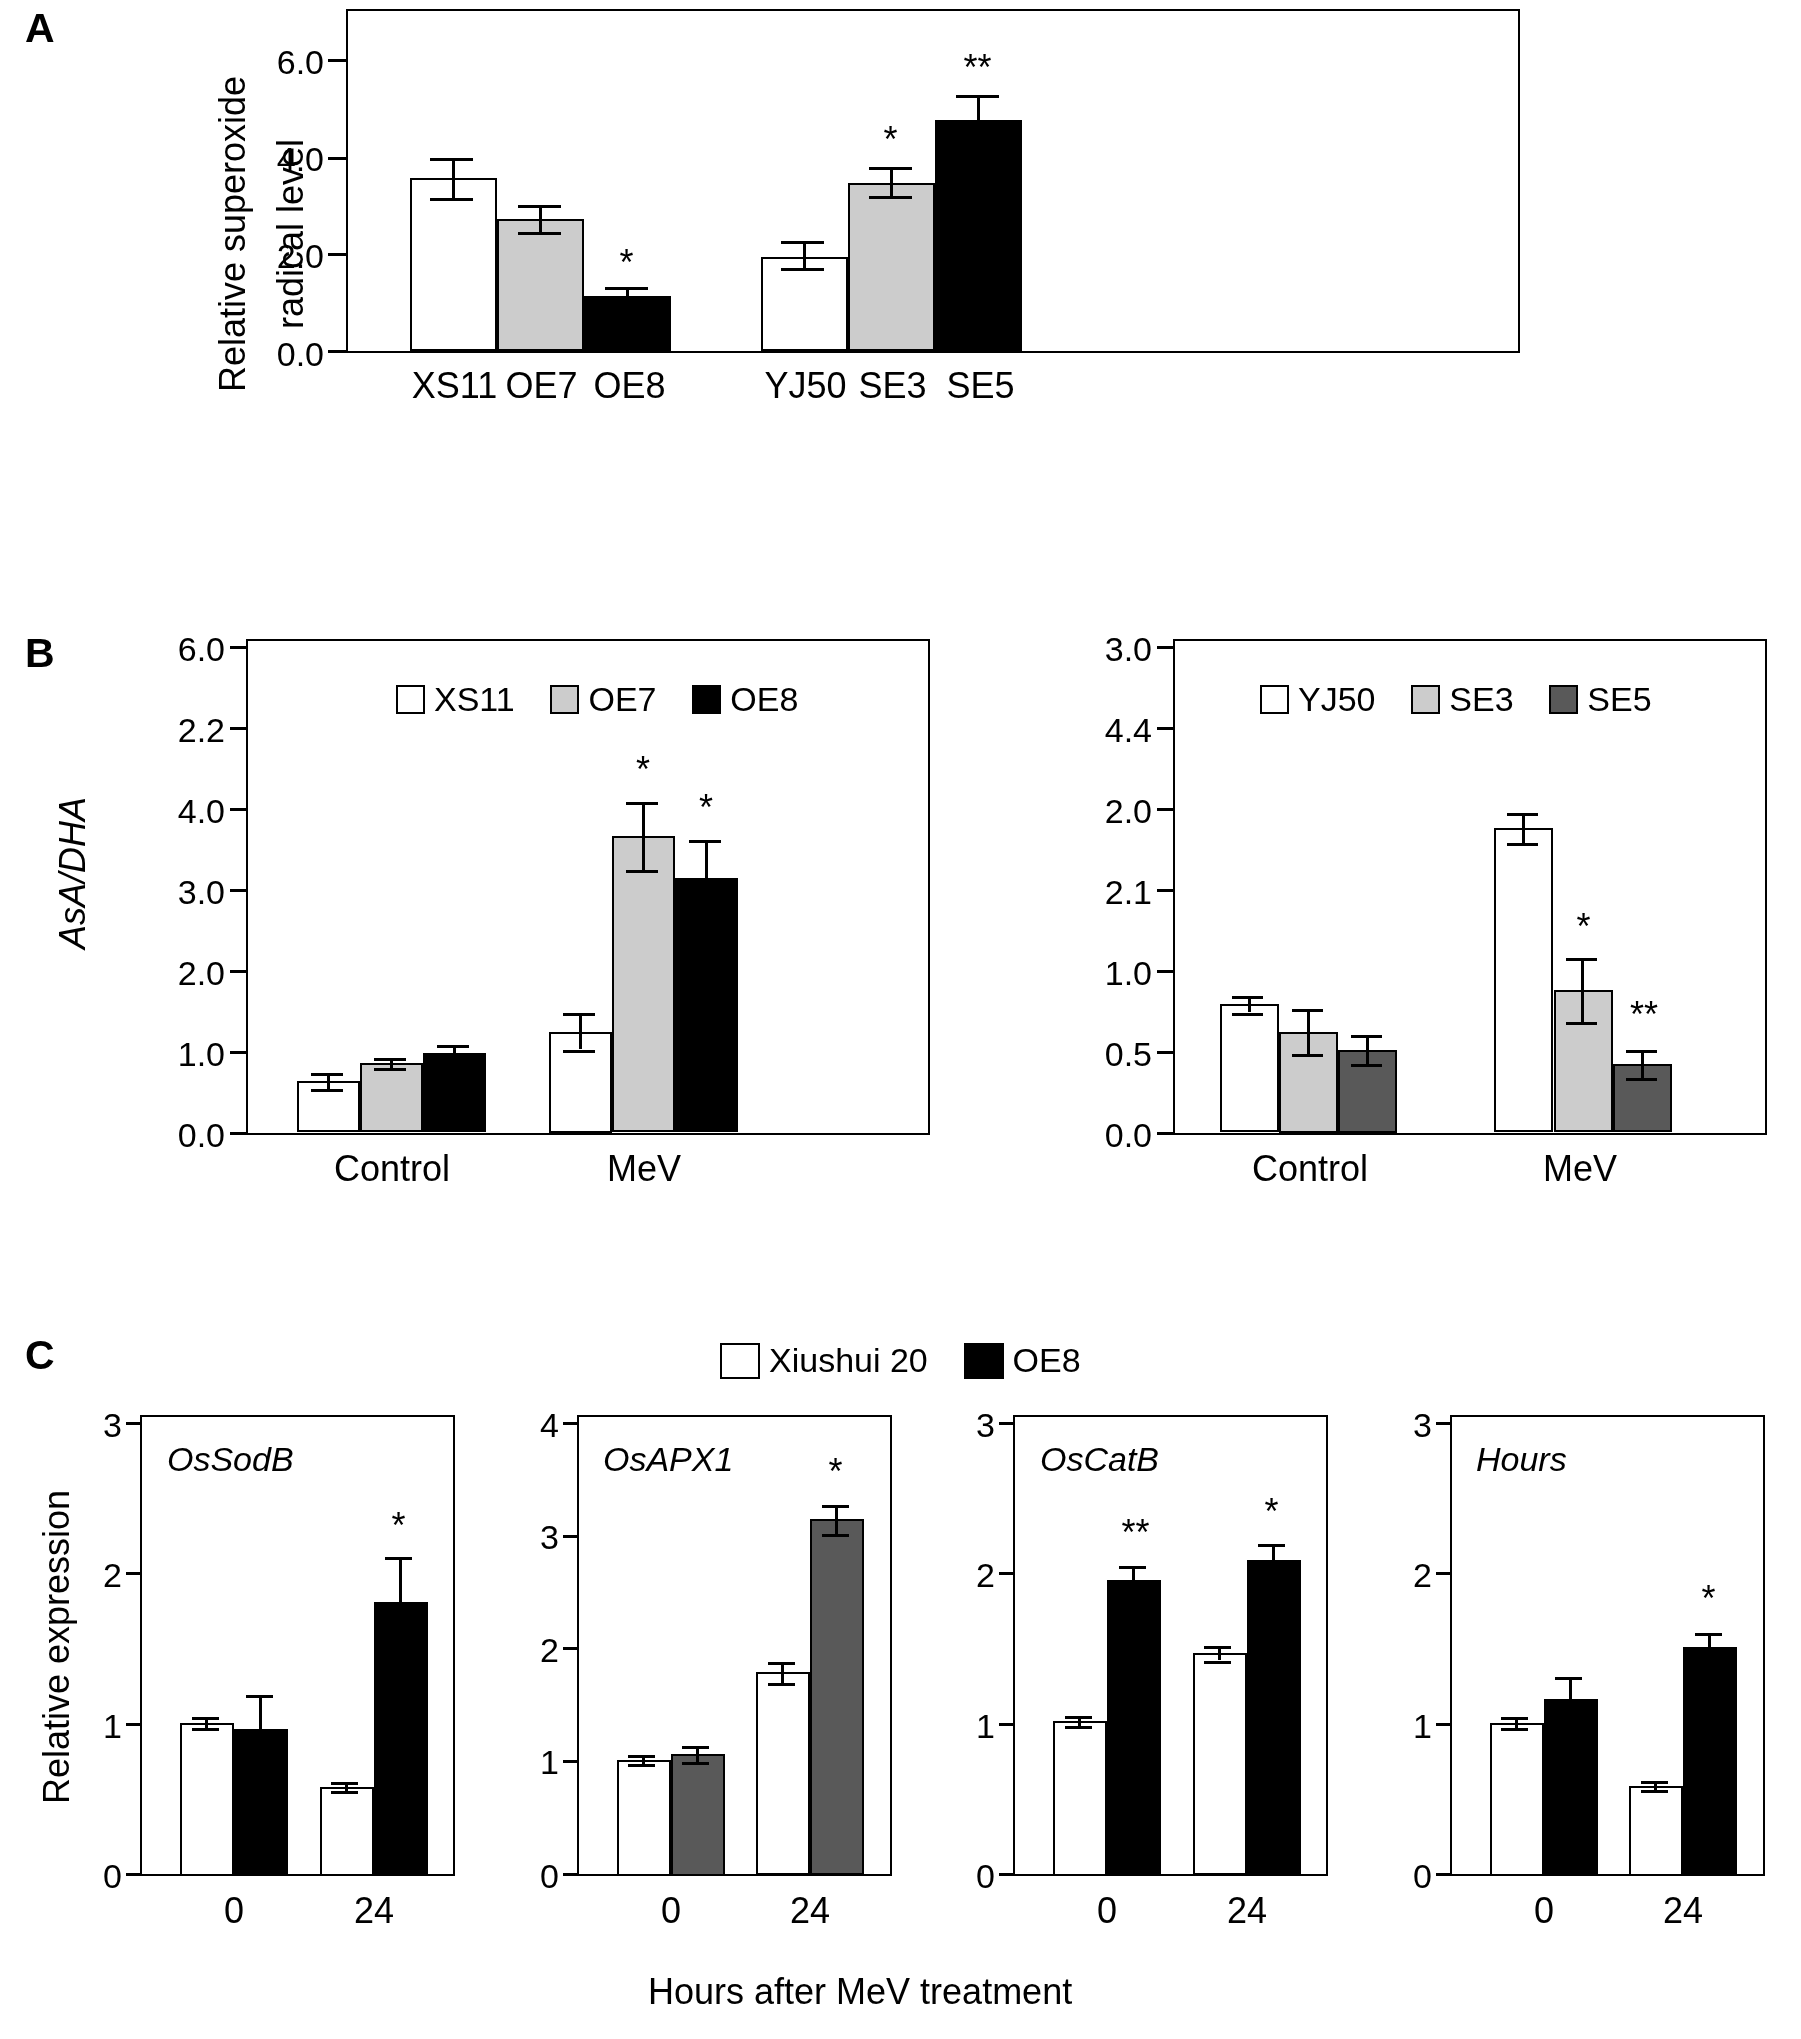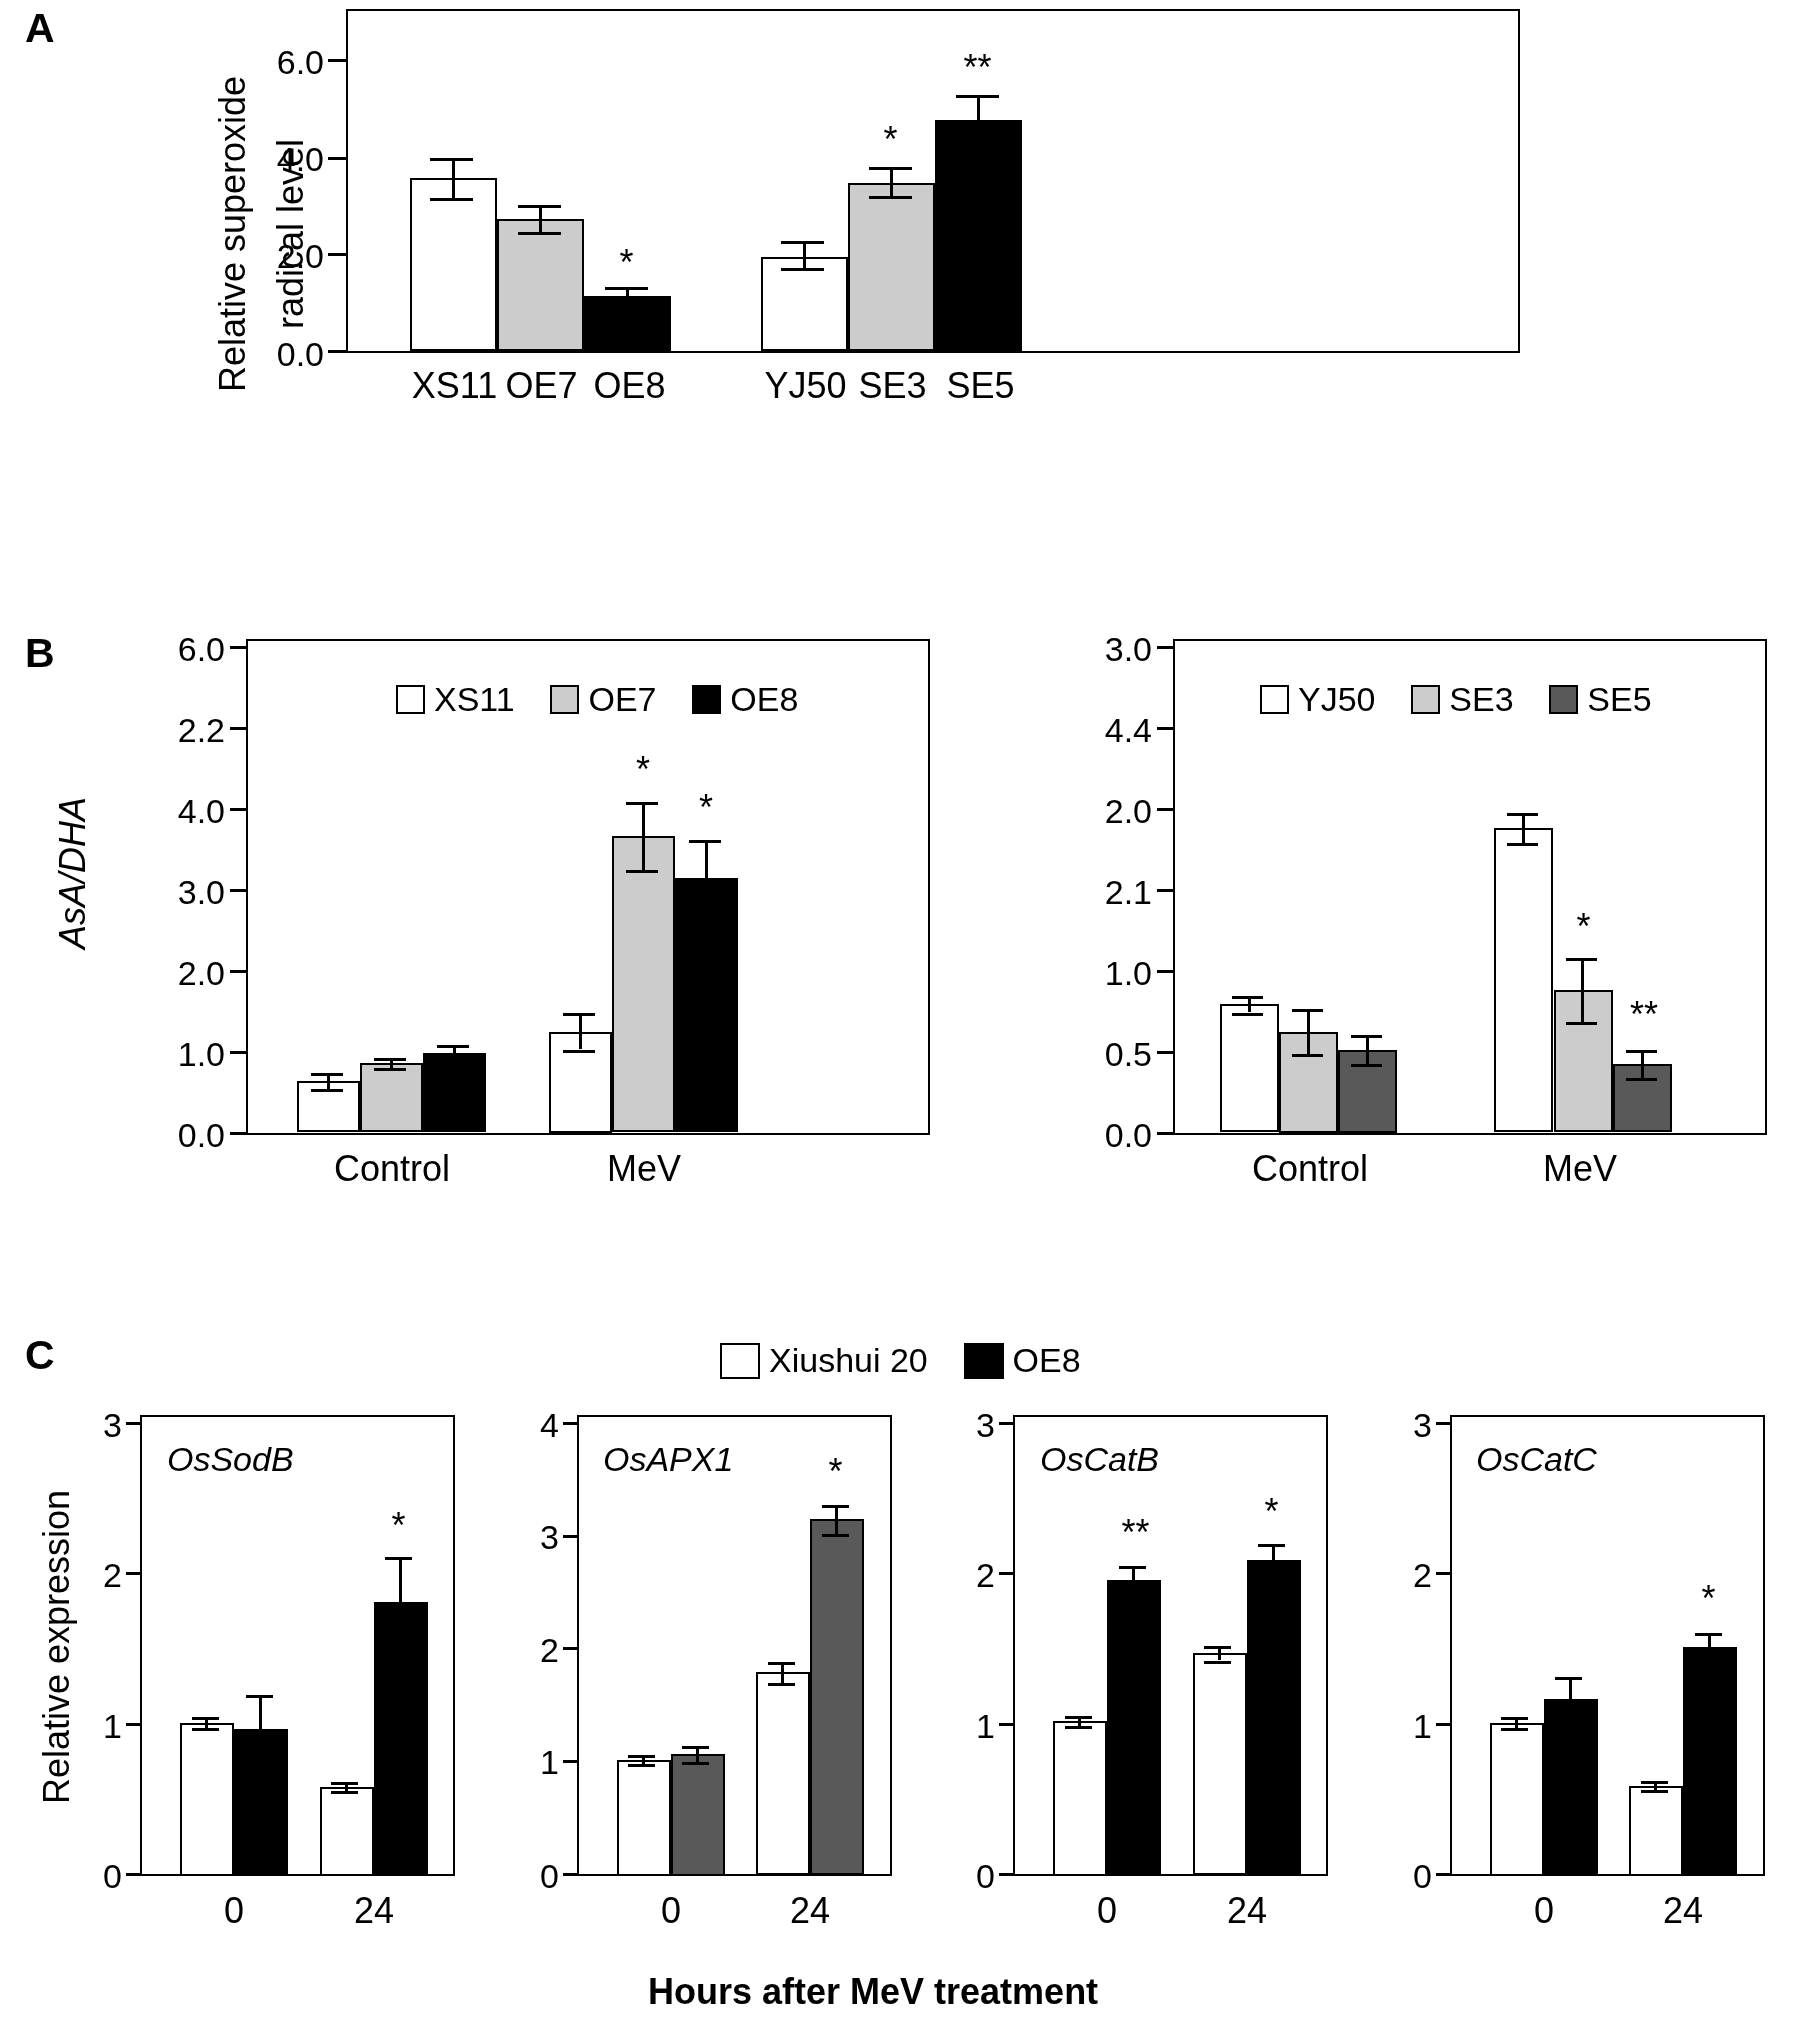--- a/index.html
+++ b/index.html
@@ -383,21 +383,21 @@
   <div class="axis-label" style="left:1391px;top:1556px;width:41px;">2</div>
   <div class="axis-label" style="left:1391px;top:1707px;width:41px;">1</div>
   <div class="axis-label" style="left:1391px;top:1857px;width:41px;">0</div>
 
   <div class="tick" style="left:1436px;top:1422px;width:14.4px;height:2.7px;"></div>
   <div class="tick" style="left:1436px;top:1572px;width:14.4px;height:2.7px;"></div>
   <div class="tick" style="left:1436px;top:1723px;width:14.4px;height:2.7px;"></div>
   <div class="tick" style="left:1436px;top:1873px;width:14.4px;height:2.7px;"></div>
 
   <div class="plot" style="left:1450px;top:1415px;width:315px;height:461px;"></div>
-  <div class="genelabel" style="left:1476px;top:1440px;">OsCatC</div>
+  <div class="genelabel" style="left:1476px;top:1440px;">Hours</div>
 
   <div class="bar white" style="left:1490px;top:1723px;width:54px;height:153px;"></div>
   <div class="err" style="left:1515px;top:1717px;height:10.8px;"></div>
   <div class="errcap" style="left:1501px;top:1717px;width:27px;"></div>
   <div class="errcap" style="left:1501px;top:1728px;width:27px;"></div>
 
   <div class="bar black" style="left:1544px;top:1699px;width:54px;height:176px;"></div>
   <div class="err" style="left:1569px;top:1677px;height:45px;"></div>
   <div class="errcap" style="left:1555px;top:1677px;width:27px;"></div>
   <div class="errcap" style="left:1555px;top:1722px;width:27px;"></div>
@@ -410,14 +410,14 @@
   <div class="bar black" style="left:1683px;top:1647px;width:54px;height:229px;"></div>
   <div class="err" style="left:1708px;top:1633px;height:29px;"></div>
   <div class="errcap" style="left:1695px;top:1633px;width:27px;"></div>
   <div class="errcap" style="left:1695px;top:1662px;width:27px;"></div>
   <div class="star" style="left:1695px;top:1581px;width:27px;">*</div>
 
   <div class="cat" style="left:1490px;top:1890px;width:108px;">0</div>
   <div class="cat" style="left:1629px;top:1890px;width:108px;">24</div>
 </div>
 
-<div class="xaxis-title" style="left:648px;top:1971px;font-weight:bold;">Hours after MeV treatment</div>
+<div class="xaxis-title" style="left:648px;top:1971px;">Hours after MeV treatment</div>
 
 
 </body></html>

